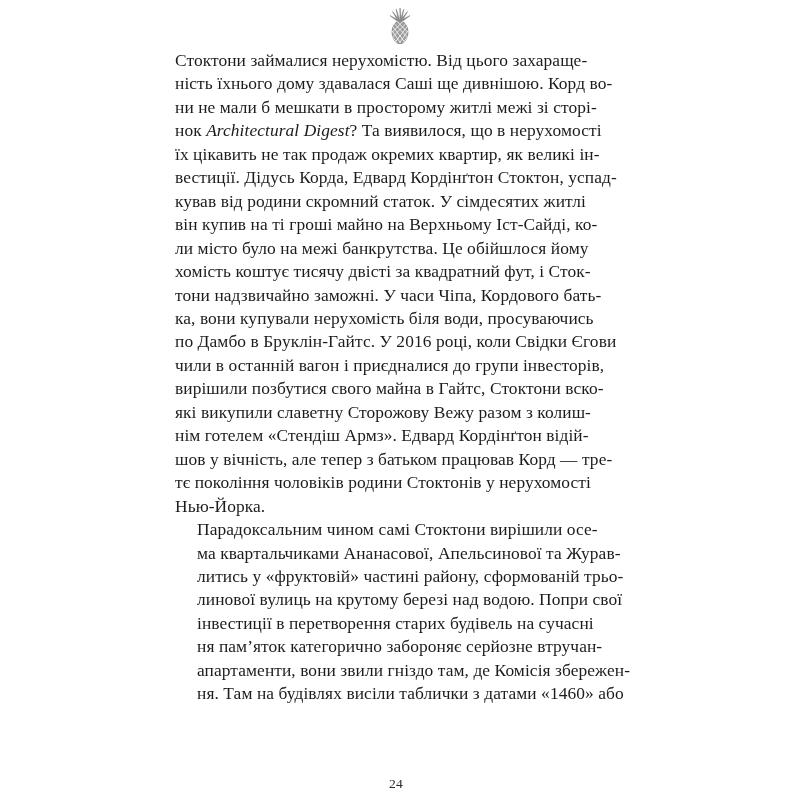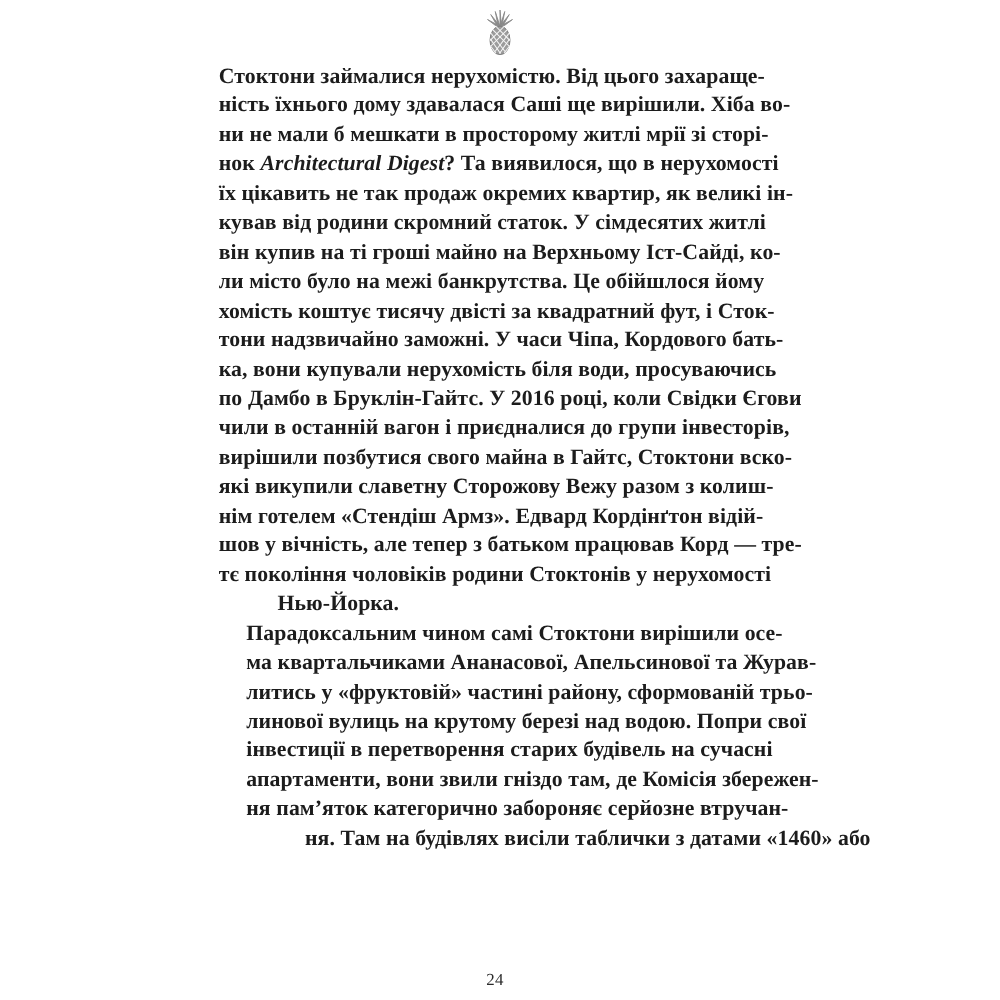--- a/index.html
+++ b/index.html
@@ -36,21 +36,20 @@
   .ornament {
     display: block;
   }
 
   
   .textblock {
     position: absolute;
     left: 175px;
     top: 49px;
     width: 451px;
-    font-weight: bold;
   }
 
   .para {
     margin: 0;
     font-size: 17.4px;
     line-height: 23.45px;
     text-align: justify;
     text-align-last: left;
     letter-spacing: 0.08px;
     color: #1c1c1c;
@@ -70,21 +69,20 @@
   .para .ln::after {
     content: "";
     display: inline-block;
     width: 100%;
   }
   .para .ln.last::after {
     display: none;
   }
   .para .ln.last {
     text-align: left;
-    margin-left: 47px;
   }
   .para .ln.indent {
     text-indent: 22px;
   }
 
   .it {
     font-style: italic;
   }
 
   
@@ -129,24 +127,25 @@
         <path d="M20.2 14.2 L9.0 25.5"></path>
         <path d="M24.8 24.0 L16.6 35.8"></path>
         <path d="M24.9 29.4 L20.4 35.4"></path>
       </g>
     </svg>
   </div>
 
   <div class="textblock">
     <p class="para">
         <span class="ln">Стоктони займалися нерухомістю. Від цього захараще-</span>
-        <span class="ln">ність їхнього дому здавалася Саші ще вирішили. Хіба во-</span>
-        <span class="ln">ни не мали б мешкати в просторому житлі мрії зі сторі-</span>
+        <span class="ln">ність їхнього дому здавалася Саші ще дивнішою. Корд во-</span>
+        <span class="ln">ни не мали б мешкати в просторому житлі межі зі сторі-</span>
         <span class="ln">нок <span class="it">Architectural Digest</span>? Та виявилося, що в нерухомості</span>
         <span class="ln">їх цікавить не так продаж окремих квартир, як великі ін-</span>
+        <span class="ln">вестиції. Дідусь Корда, Едвард Кордінґтон Стоктон, успад-</span>
         <span class="ln">кував від родини скромний статок. У сімдесятих житлі</span>
         <span class="ln">він купив на ті гроші майно на Верхньому Іст-Сайді, ко-</span>
         <span class="ln">ли місто було на межі банкрутства. Це обійшлося йому</span>
         <span class="ln">хомість коштує тисячу двісті за квадратний фут, і Сток-</span>
         <span class="ln">тони надзвичайно заможні. У часи Чіпа, Кордового бать-</span>
         <span class="ln">ка, вони купували нерухомість біля води, просуваючись</span>
         <span class="ln">по Дамбо в Бруклін-Гайтс. У 2016 році, коли Свідки Єгови</span>
         <span class="ln">чили в останній вагон і приєдналися до групи інвесторів,</span>
         <span class="ln">вирішили позбутися свого майна в Гайтс, Стоктони вско-</span>
         <span class="ln">які викупили славетну Сторожову Вежу разом з колиш-</span>
@@ -154,21 +153,21 @@
         <span class="ln">шов у вічність, але тепер з батьком працював Корд — тре-</span>
         <span class="ln">тє покоління чоловіків родини Стоктонів у нерухомості</span>
         <span class="ln last">Нью-Йорка.</span>
       </p>
     <p class="para">
         <span class="ln indent">Парадоксальним чином самі Стоктони вирішили осе-</span>
         <span class="ln">ма квартальчиками Ананасової, Апельсинової та Журав-</span>
         <span class="ln">литись у «фруктовій» частині району, сформованій трьо-</span>
         <span class="ln">линової вулиць на крутому березі над водою. Попри свої</span>
         <span class="ln">інвестиції в перетворення старих будівель на сучасні</span>
+        <span class="ln">ня пам’яток категорично забороняє серйозне втручан-</span>
         <span class="ln">апартаменти, вони звили гніздо там, де Комісія збережен-</span>
-        <span class="ln">ня пам’яток категорично забороняє серйозне втручан-</span>
         <span class="ln last">ня. Там на будівлях висіли таблички з датами «1460» або</span>
       </p>
   </div>
 
   <div class="folio">24</div>
 
 </div>
 
 </body></html>

